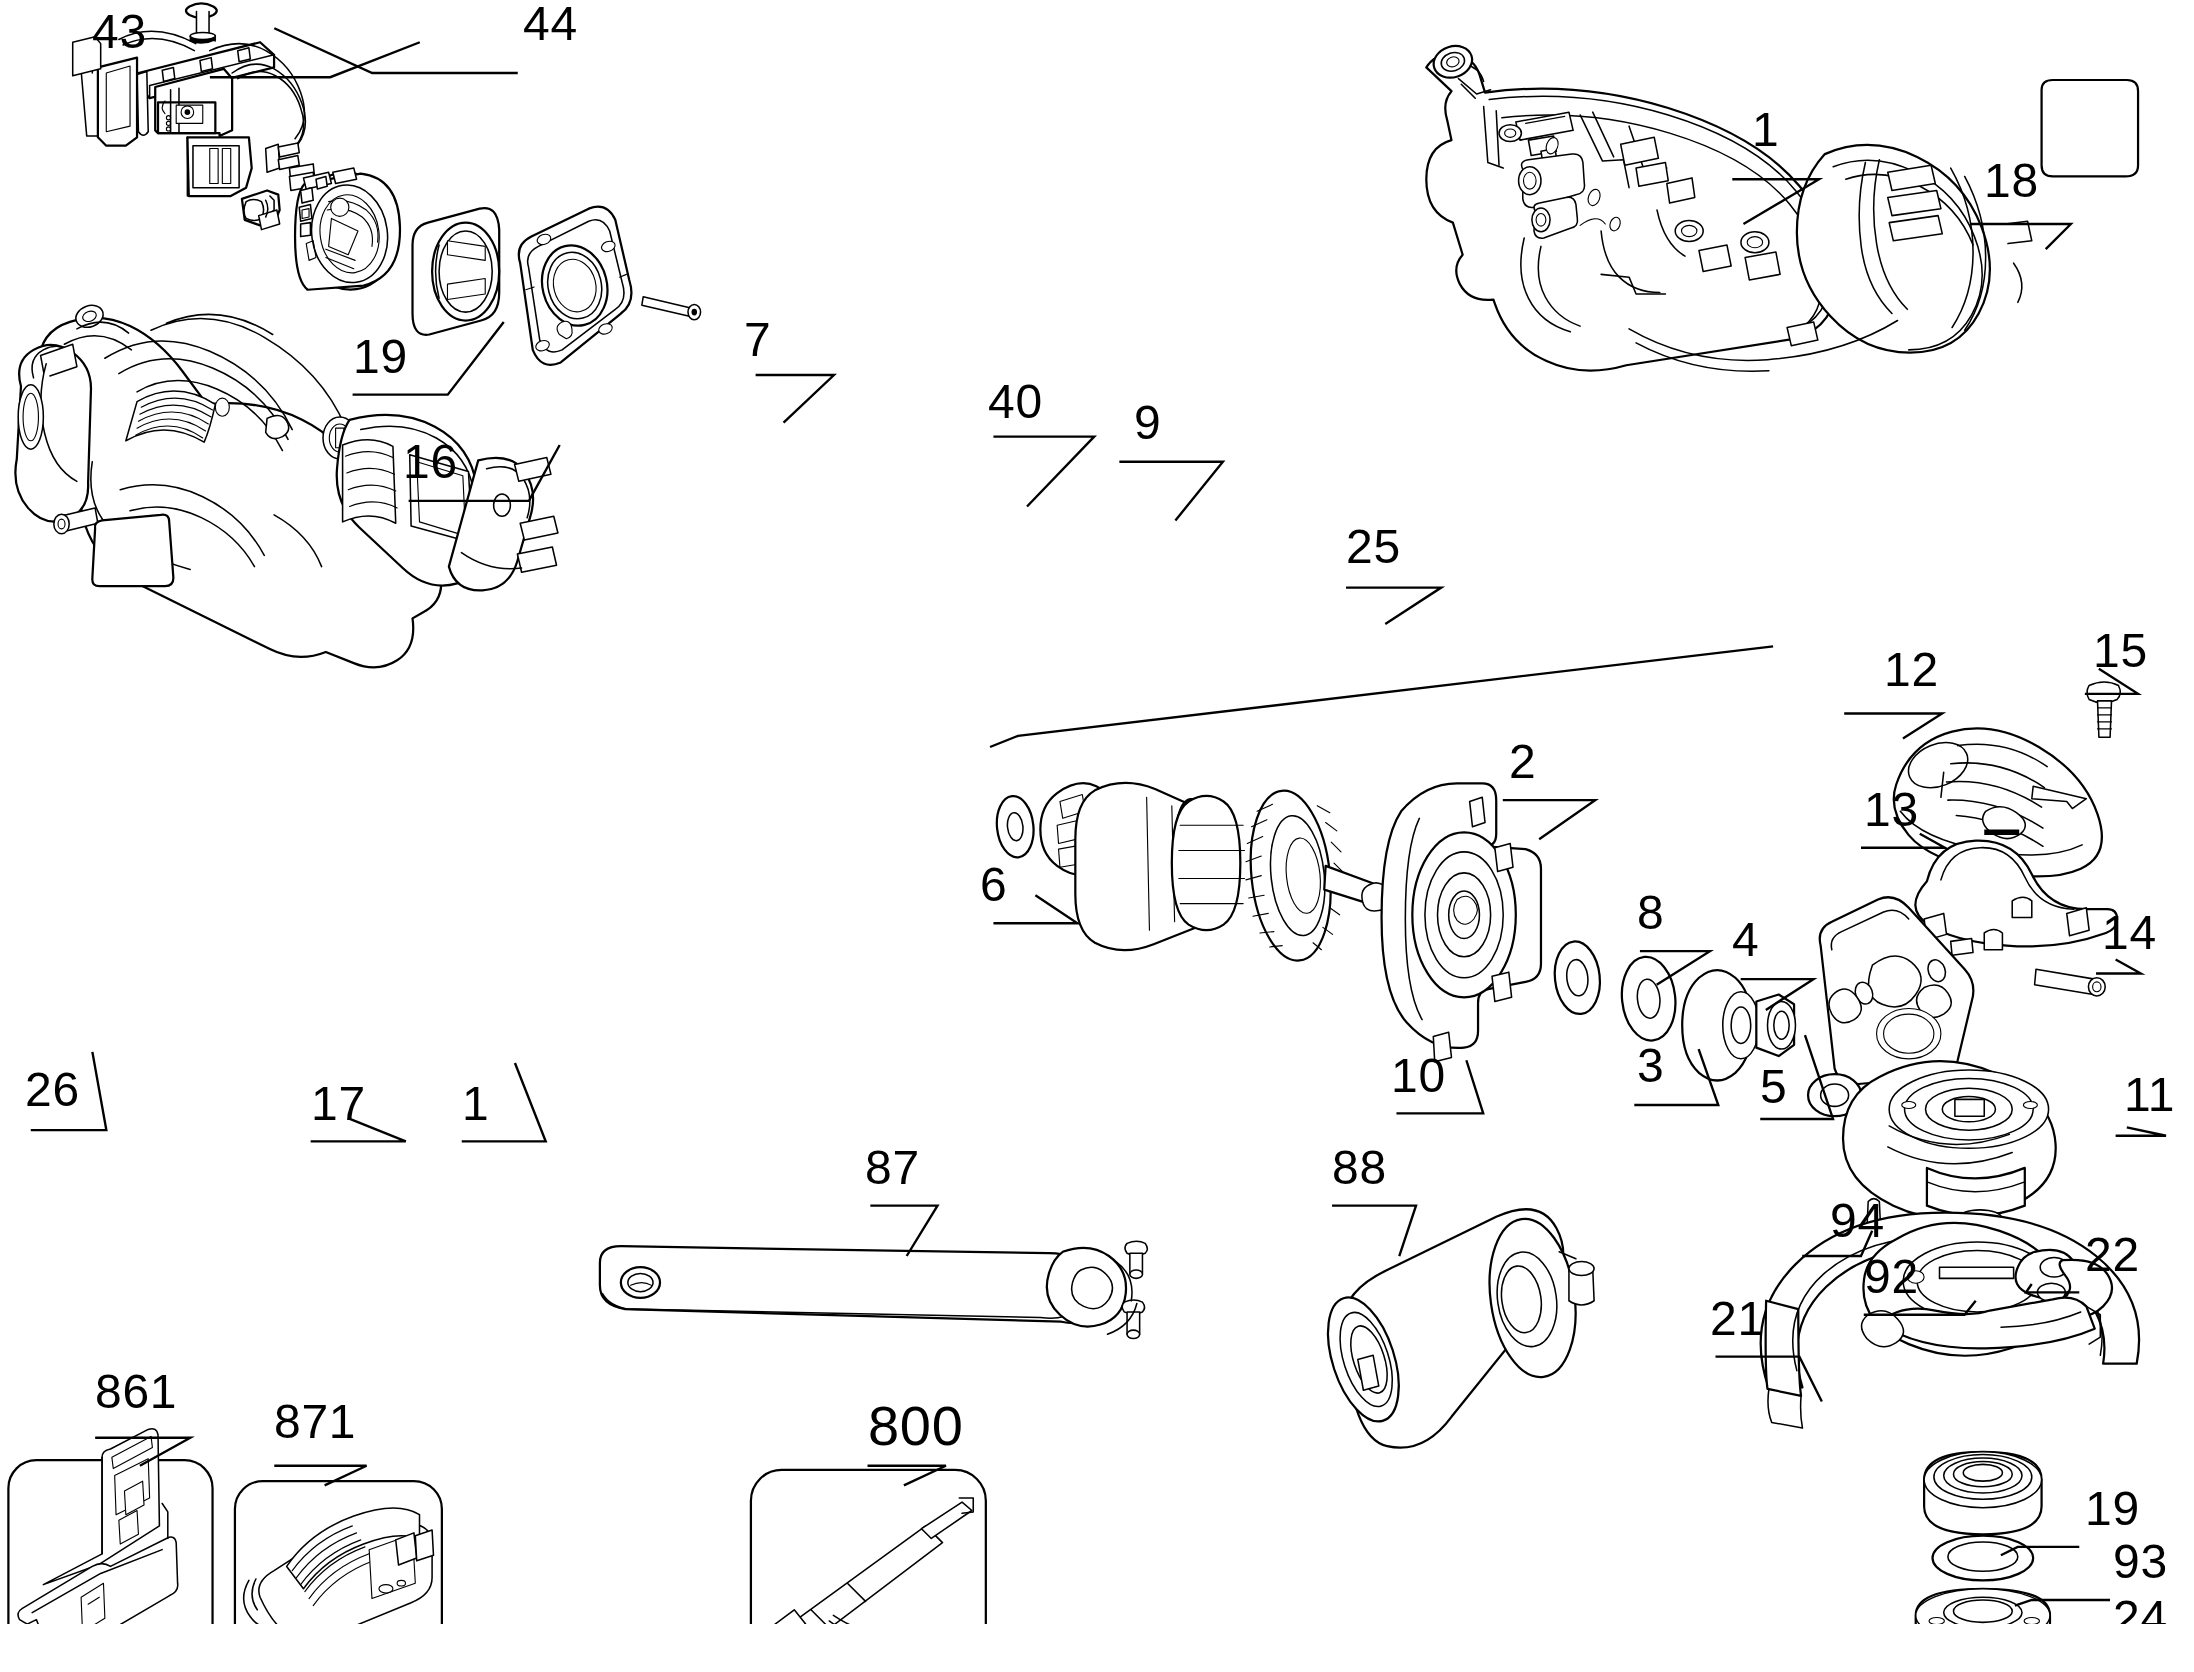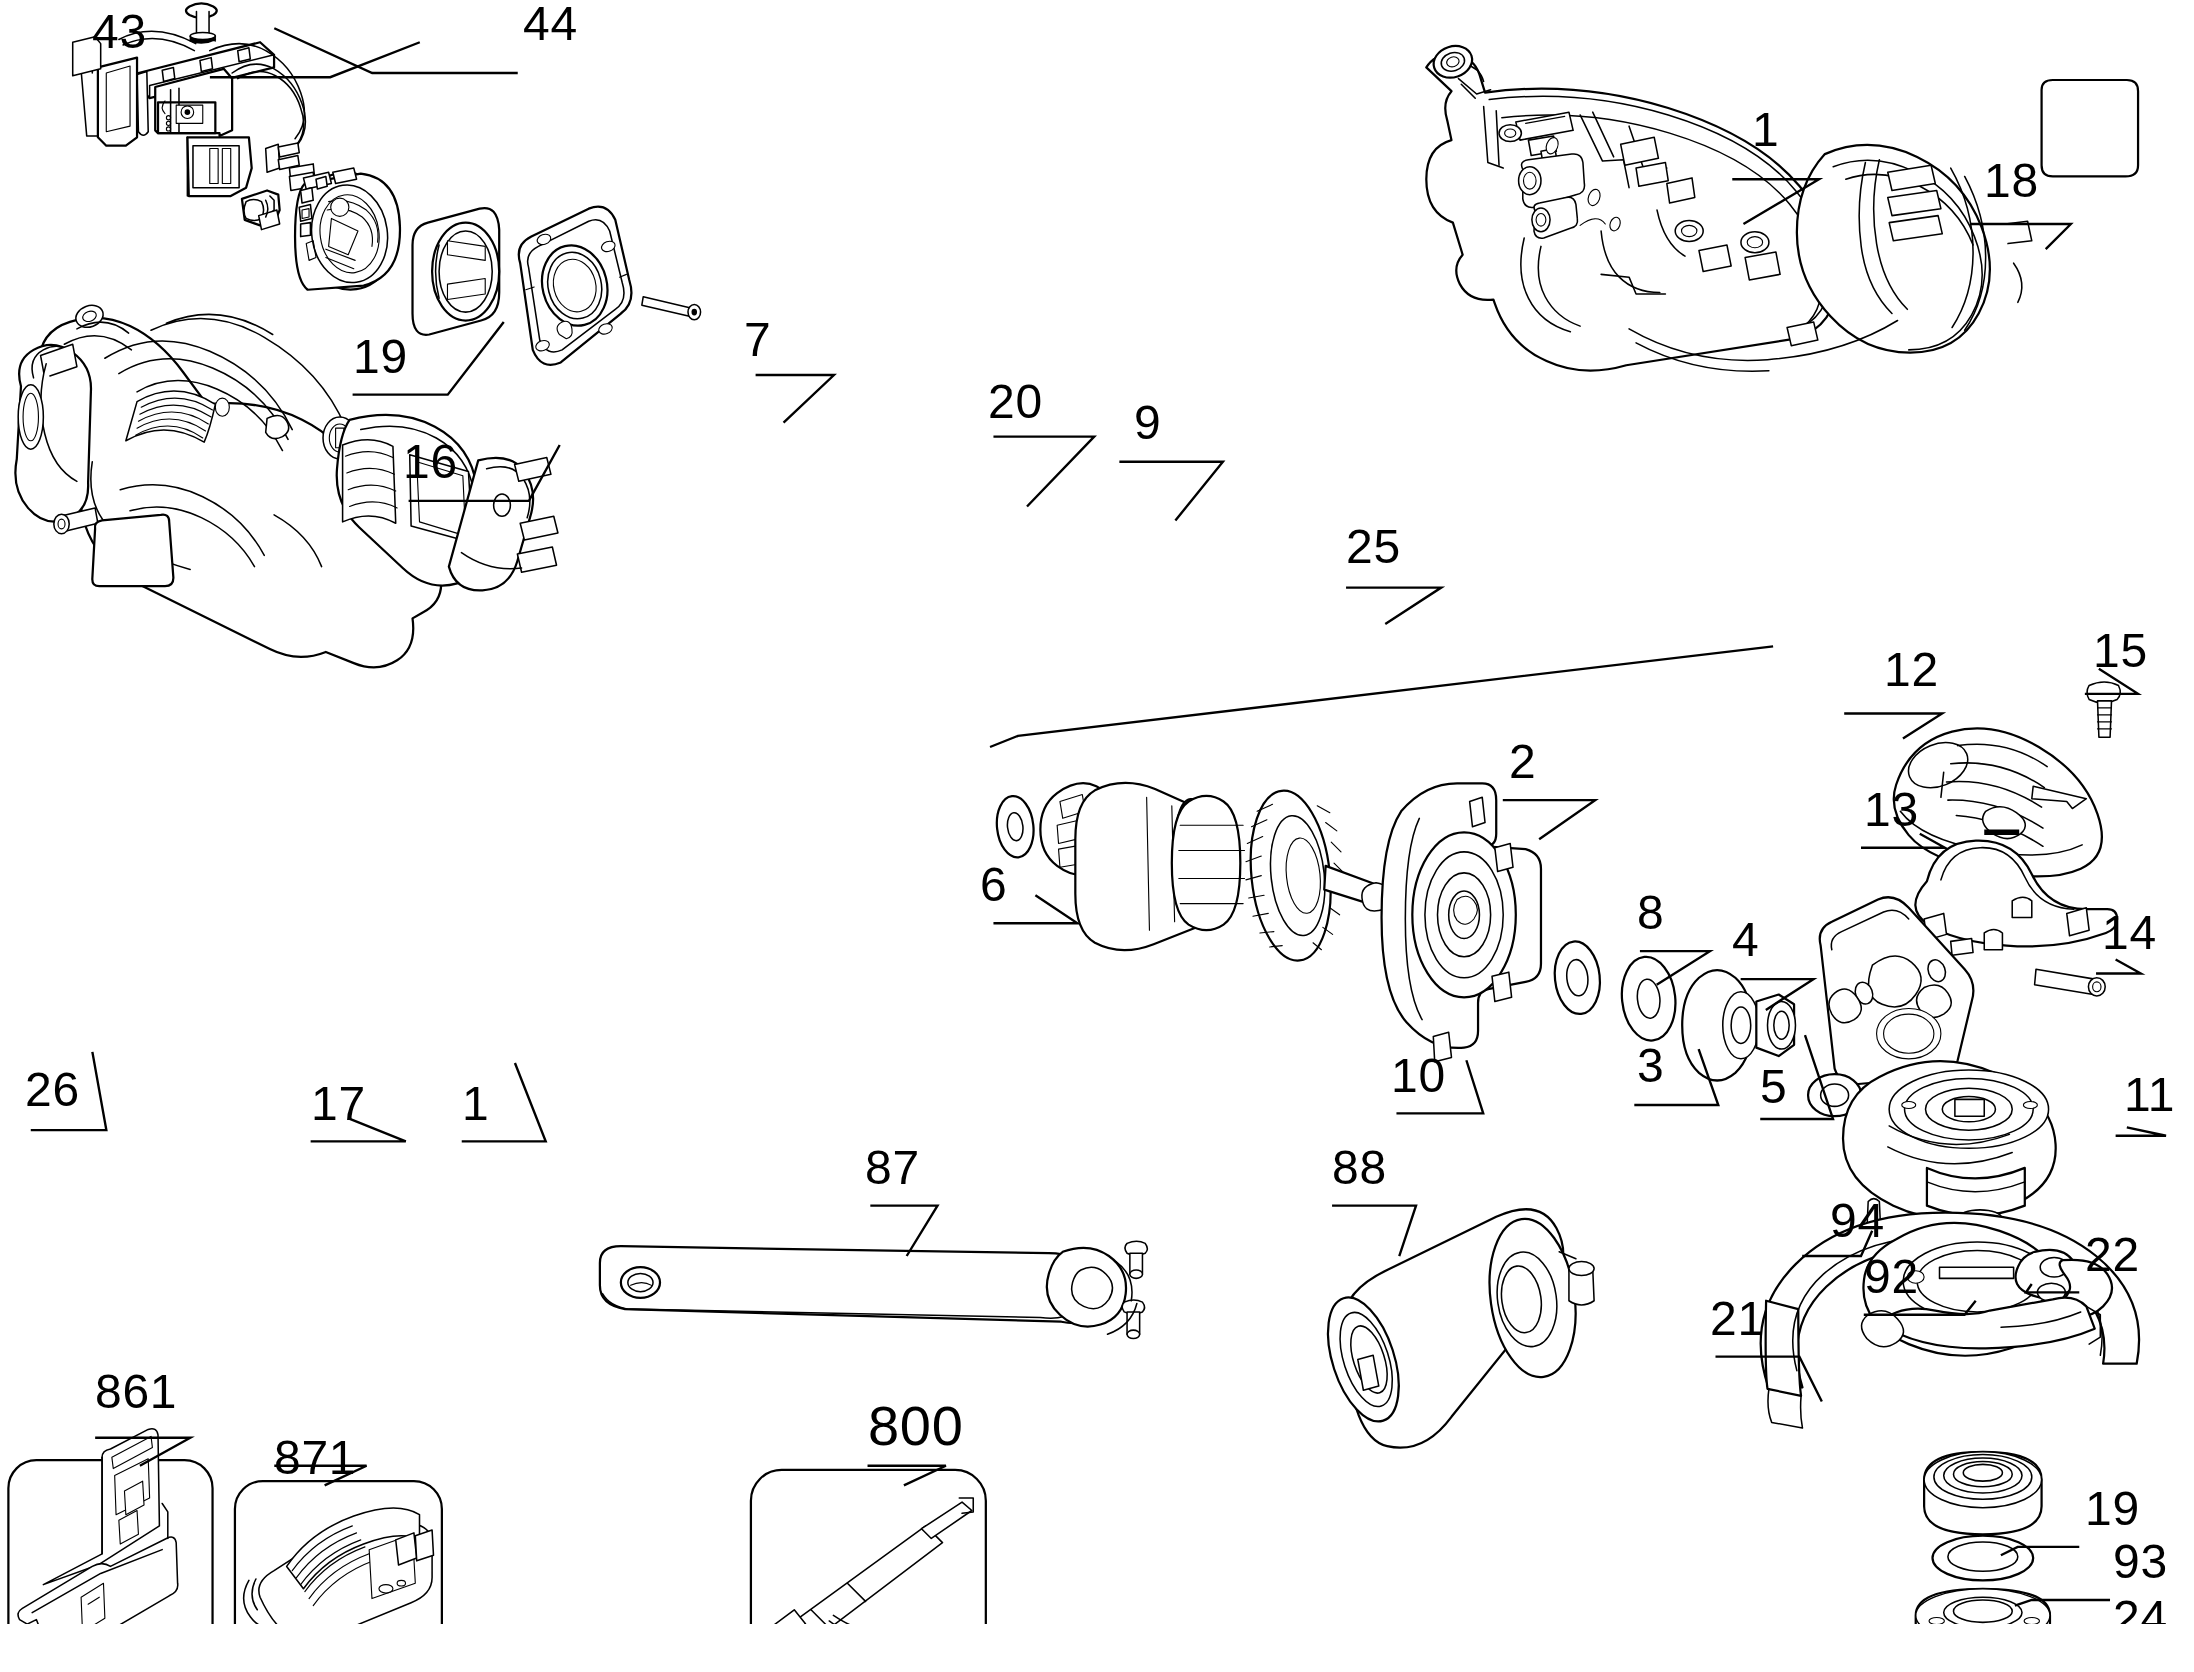--- a/index.html
+++ b/index.html
@@ -647,21 +647,21 @@
       </g>
 
   </svg>
 
   <div id="callout-layer">
       <div class="callout" style="left: 92px; top: 8.4px; font-size: 48px;">43</div>
       <div class="callout" style="left: 523px; top: 0px; font-size: 48px;">44</div>
       <div class="callout" style="left: 353px; top: 333px; font-size: 48px;">19</div>
       <div class="callout" style="left: 403px; top: 438px; font-size: 48px;">16</div>
       <div class="callout" style="left: 744px; top: 316px; font-size: 48px;">7</div>
-      <div class="callout" style="left: 988px; top: 378px; font-size: 48px;">20</div>
+      <div class="callout" style="left: 988px; top: 378px; font-size: 48px;">40</div>
       <div class="callout" style="left: 1134px; top: 399px; font-size: 48px;">9</div>
       <div class="callout" style="left: 1346px; top: 523px; font-size: 48px;">25</div>
       <div class="callout" style="left: 1752px; top: 106px; font-size: 48px;">1</div>
       <div class="callout" style="left: 1984px; top: 157px; font-size: 48px;">18</div>
       <div class="callout" style="left: 980px; top: 861px; font-size: 48px;">6</div>
       <div class="callout" style="left: 1509px; top: 738px; font-size: 48px;">2</div>
       <div class="callout" style="left: 1391px; top: 1052px; font-size: 48px;">10</div>
       <div class="callout" style="left: 1637px; top: 889px; font-size: 48px;">8</div>
       <div class="callout" style="left: 1637px; top: 1042px; font-size: 48px;">3</div>
       <div class="callout" style="left: 1732px; top: 916px; font-size: 48px;">4</div>
@@ -677,18 +677,18 @@
       <div class="callout" style="left: 865px; top: 1144px; font-size: 48px;">87</div>
       <div class="callout" style="left: 1332px; top: 1144px; font-size: 48px;">88</div>
       <div class="callout" style="left: 1802px; top: 1197px; font-size: 48px; margin-left: 28px;">94</div>
       <div class="callout" style="left: 1864px; top: 1253px; font-size: 48px;">92</div>
       <div class="callout" style="left: 2085px; top: 1231px; font-size: 48px;">22</div>
       <div class="callout" style="left: 1710px; top: 1295px; font-size: 48px;">21</div>
       <div class="callout" style="left: 2085px; top: 1485px; font-size: 48px;">19</div>
       <div class="callout" style="left: 2113px; top: 1538px; font-size: 48px;">93</div>
       <div class="callout" style="left: 2113px; top: 1594px; font-size: 48px;">24</div>
       <div class="callout" style="left: 95px; top: 1368px; font-size: 48px;">861</div>
-      <div class="callout" style="left: 274px; top: 1398px; font-size: 48px; margin-top: 36px;">871</div>
+      <div class="callout" style="left: 274px; top: 1398px; font-size: 48px;">871</div>
       <div class="callout" style="left: 868px; top: 1398px; font-size: 56px;">800</div>
     </div>
 
 </div>
 
 
 </body></html>

